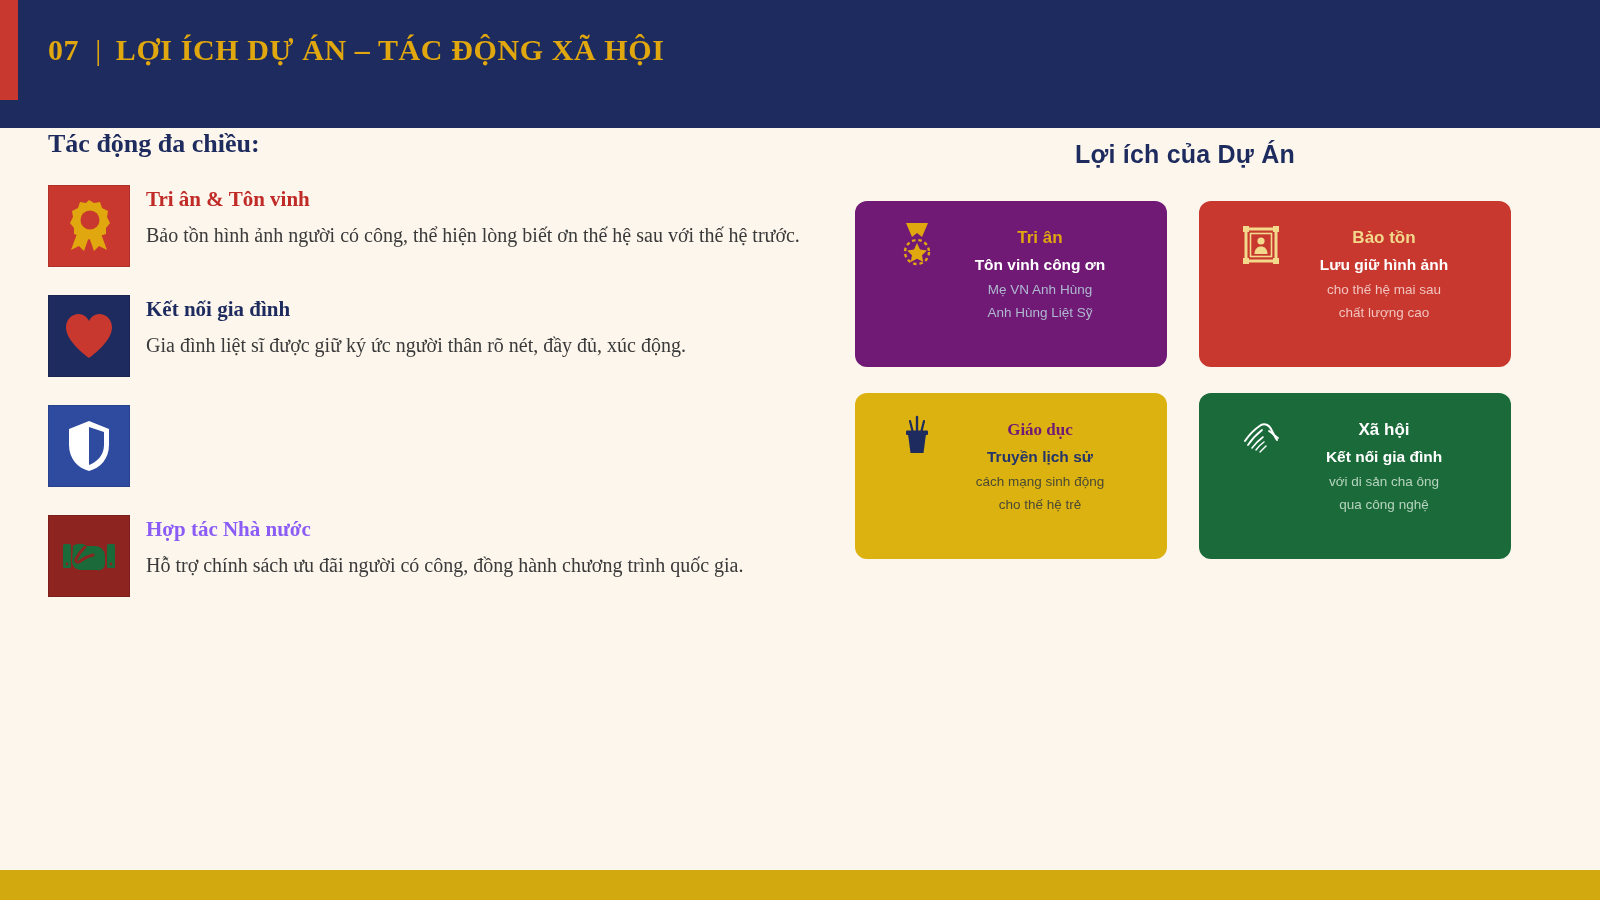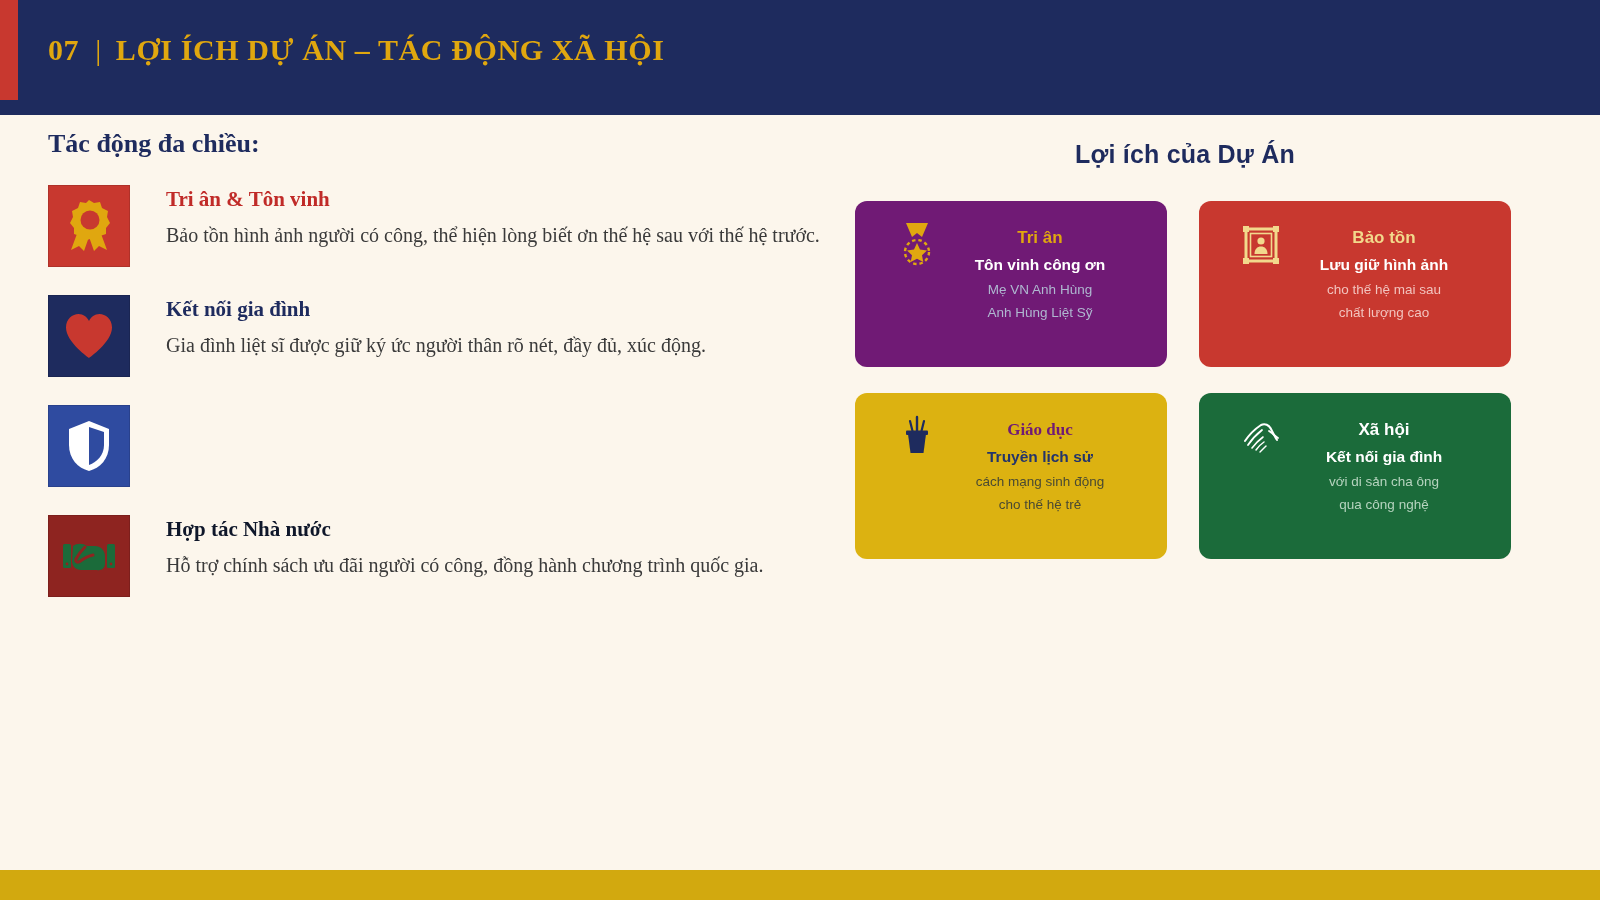--- a/index.html
+++ b/index.html
@@ -13,21 +13,21 @@
     font-family: "Liberation Sans", sans-serif;
     overflow: hidden;
     position: relative;
   }
 
   
   .header-bar {
     position: absolute;
     left: 0; top: 0;
     width: 1600px;
-    height: 115px;
+    height: 128px;
     background: #1E2B5E;
   }
   .header-accent {
     position: absolute;
     left: 0; top: 0;
     width: 18px;
     height: 100px;
     background: #C8382F;
   }
   .header-title {
@@ -71,21 +71,21 @@
     width: 82px;
     height: 82px;
     flex: 0 0 82px;
     margin-right: 16px;
     display: flex;
     align-items: center;
     justify-content: center;
     border: 1px solid rgba(0,0,0,0.12);
     box-sizing: border-box;
   }
-  .impact-body { padding-top: 2px; flex: 1; margin-left: 20px; }
+  .impact-body { padding-top: 2px; flex: 1; }
   .impact-title {
     font-family: "Liberation Serif", serif;
     font-weight: bold;
     font-size: 21px;
     margin: 0 0 10px 0;
     line-height: 1.15;
   }
   .impact-desc {
     font-family: "Liberation Serif", serif;
     font-size: 20px;
@@ -246,21 +246,21 @@
       <svg width="56" height="44" viewBox="0 0 56 44">
         <rect x="2" y="10" width="8" height="24" rx="1.5" fill="#1B6B3A"></rect>
         <rect x="46" y="10" width="8" height="24" rx="1.5" fill="#1B6B3A"></rect>
         <circle cx="6" cy="30" r="1.4" fill="#8E2420"></circle>
         <circle cx="50" cy="30" r="1.4" fill="#8E2420"></circle>
         <path d="M12 12 C16 9 22 9 26 12 L34 12 C39 12 44 16 44 22 L44 30 C44 34 40 37 36 36 L20 36 C15 36 11 32 11 27 Z" fill="#1B6B3A"></path>
         <path d="M24 13 C20 17 17 21 15 25 C14 27 16 29 18 28 C22 25 27 22 32 21" fill="none" stroke="#8E2420" stroke-width="3" stroke-linecap="round"></path>
       </svg>
     </div>
     <div class="impact-body">
-      <div class="impact-title" style="color:#0f172a;">Hợp tác Nhà nước</div>
+      <div class="impact-title" style="color:#8b5cf6;">Hợp tác Nhà nước</div>
       <p class="impact-desc">Hỗ trợ chính sách ưu đãi người có công, đồng hành chương trình quốc gia.</p>
     </div>
   </div>
 </div>
 
 <div class="right-col">
   <div class="right-title">Lợi ích của Dự Án</div>
 
   <div class="card-grid">
 

